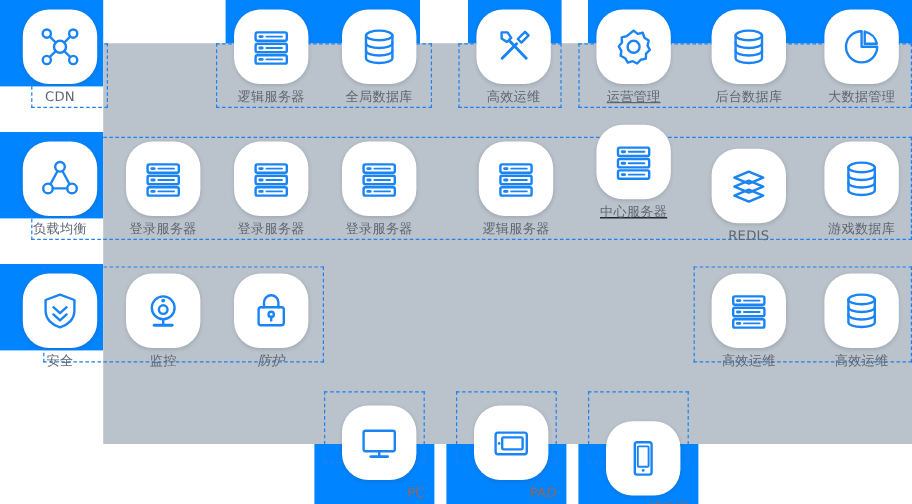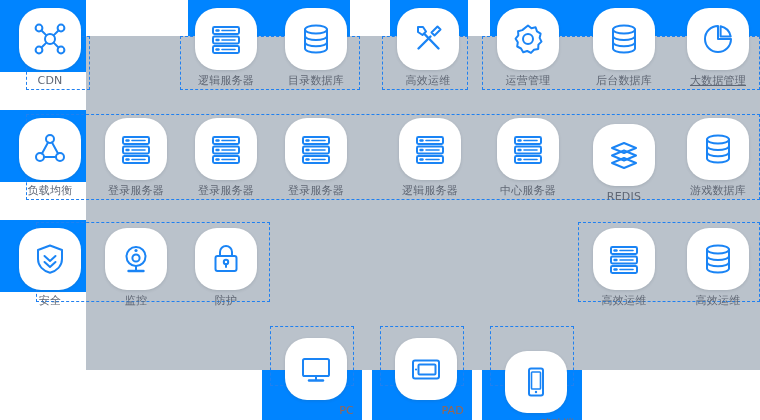--- a/index.html
+++ b/index.html
@@ -111,61 +111,61 @@
       </div>
       <div class="node" style="left: 278px; top: 8px;">
         <div class="card">
           <svg width="36" height="36" viewBox="0 0 36 36" fill="none">
             <ellipse stroke="#1a84f5" stroke-width="2" fill="none" stroke-linecap="round" stroke-linejoin="round" cx="18" cy="8.5" rx="11" ry="4"></ellipse>
             <path stroke="#1a84f5" stroke-width="2" fill="none" stroke-linecap="round" stroke-linejoin="round" d="M7 8.5 V27.5 C7 29.7 11.9 31.5 18 31.5 C24.1 31.5 29 29.7 29 27.5 V8.5"></path>
             <path stroke="#1a84f5" stroke-width="2" fill="none" stroke-linecap="round" stroke-linejoin="round" d="M7 15 C7 17.2 11.9 19 18 19 C24.1 19 29 17.2 29 15"></path>
             <path stroke="#1a84f5" stroke-width="2" fill="none" stroke-linecap="round" stroke-linejoin="round" d="M7 21.3 C7 23.5 11.9 25.3 18 25.3 C24.1 25.3 29 23.5 29 21.3"></path>
           </svg>
         </div>
-        <div class="label" style="color: rgb(95, 102, 115);">目录数据库</div>
+        <div class="label" style="color: rgb(95, 102, 115);">全局数据库</div>
       </div>
       <div class="node" style="left: 390px; top: 8px;">
         <div class="card">
           <svg width="36" height="36" viewBox="0 0 36 36" fill="none">
             <path stroke="#1a84f5" stroke-width="2" fill="none" stroke-linecap="round" stroke-linejoin="round" d="M8 6 L13 6 L16 10.5 L12.5 14 L8 11 Z"></path>
             <line stroke="#1a84f5" stroke-width="2.4" fill="none" stroke-linecap="round" stroke-linejoin="round" x1="14.5" y1="13" x2="28.5" y2="27.5"></line>
             <path stroke="#1a84f5" stroke-width="2" fill="none" stroke-linecap="round" stroke-linejoin="round" d="M27.5 5.5 L21.5 11.5 L24.5 14.5 L30.5 8.5 Z"></path>
             <line stroke="#1a84f5" stroke-width="2.4" fill="none" stroke-linecap="round" stroke-linejoin="round" x1="20.5" y1="15.5" x2="8.5" y2="27.5"></line>
           </svg>
         </div>
         <div class="label" style="color: rgb(95, 102, 115);">高效运维</div>
       </div>
       <div class="node" style="left: 490px; top: 8px;">
         <div class="card">
           <svg width="36" height="36" viewBox="0 0 36 36" fill="none">
             <path stroke="#1a84f5" stroke-width="2" fill="none" stroke-linecap="round" stroke-linejoin="round" d="M18 4.5 L21.4 7.2 L25.6 6.3 L27 10.4 L30.6 12.7 L29.6 16.9 L31.5 20.6 L28.4 23.6 L28.2 27.9 L24 28.8 L21 31.9 L17.2 30 L13.2 31.2 L11 27.5 L7.2 25.5 L7.8 21.3 L5.6 17.7 L8.3 14.4 L8.1 10.2 L12.3 9.1 Z"></path>
             <circle stroke="#1a84f5" stroke-width="2" fill="none" stroke-linecap="round" stroke-linejoin="round" cx="18" cy="18" r="5"></circle>
           </svg>
         </div>
-        <div class="label" style="color: rgb(95, 102, 115);">运营管理</div>
+        <div class="label" style="color: rgb(95, 102, 115); text-decoration: underline;">运营管理</div>
       </div>
       <div class="node" style="left: 586px; top: 8px;">
         <div class="card">
           <svg width="36" height="36" viewBox="0 0 36 36" fill="none">
             <ellipse stroke="#1a84f5" stroke-width="2" fill="none" stroke-linecap="round" stroke-linejoin="round" cx="18" cy="8.5" rx="11" ry="4"></ellipse>
             <path stroke="#1a84f5" stroke-width="2" fill="none" stroke-linecap="round" stroke-linejoin="round" d="M7 8.5 V27.5 C7 29.7 11.9 31.5 18 31.5 C24.1 31.5 29 29.7 29 27.5 V8.5"></path>
             <path stroke="#1a84f5" stroke-width="2" fill="none" stroke-linecap="round" stroke-linejoin="round" d="M7 15 C7 17.2 11.9 19 18 19 C24.1 19 29 17.2 29 15"></path>
             <path stroke="#1a84f5" stroke-width="2" fill="none" stroke-linecap="round" stroke-linejoin="round" d="M7 21.3 C7 23.5 11.9 25.3 18 25.3 C24.1 25.3 29 23.5 29 21.3"></path>
           </svg>
         </div>
         <div class="label" style="color: rgb(95, 102, 115);">后台数据库</div>
       </div>
       <div class="node" style="left: 680px; top: 8px;">
         <div class="card">
           <svg width="36" height="36" viewBox="0 0 36 36" fill="none">
             <path stroke="#1a84f5" stroke-width="2" fill="none" stroke-linecap="round" stroke-linejoin="round" d="M18 18 V5 A13 13 0 1 0 31 18 Z"></path>
             <path stroke="#1a84f5" stroke-width="2" fill="none" stroke-linecap="round" stroke-linejoin="round" d="M20.6 5.3 A13 13 0 0 1 30.7 15.4 L20.6 15.4 Z"></path>
           </svg>
         </div>
-        <div class="label" style="color: rgb(95, 102, 115); text-decoration: underline;">大数据管理</div>
+        <div class="label" style="color: rgb(95, 102, 115);">大数据管理</div>
       </div>
       <div class="node" style="left: 12px; top: 118px;">
         <div class="card">
           <svg width="36" height="36" viewBox="0 0 36 36" fill="none">
             <circle stroke="#1a84f5" stroke-width="2" fill="none" stroke-linecap="round" stroke-linejoin="round" cx="18" cy="8" r="4"></circle>
             <circle stroke="#1a84f5" stroke-width="2" fill="none" stroke-linecap="round" stroke-linejoin="round" cx="8" cy="26" r="4"></circle>
             <circle stroke="#1a84f5" stroke-width="2" fill="none" stroke-linecap="round" stroke-linejoin="round" cx="28" cy="26" r="4"></circle>
             <line stroke="#1a84f5" stroke-width="2" fill="none" stroke-linecap="round" stroke-linejoin="round" x1="16" y1="11.5" x2="10" y2="22.5"></line>
             <line stroke="#1a84f5" stroke-width="2" fill="none" stroke-linecap="round" stroke-linejoin="round" x1="20" y1="11.5" x2="26" y2="22.5"></line>
             <line stroke="#1a84f5" stroke-width="2" fill="none" stroke-linecap="round" stroke-linejoin="round" x1="12" y1="26" x2="24" y2="26"></line>
@@ -230,21 +230,21 @@
             <rect stroke="#1a84f5" stroke-width="2" fill="none" stroke-linecap="round" stroke-linejoin="round" x="5" y="15.5" width="26" height="7" rx="1.4"></rect>
             <line stroke="#1a84f5" stroke-width="2.4" fill="none" stroke-linecap="round" stroke-linejoin="round" x1="8.5" y1="19" x2="10.5" y2="19"></line>
             <line stroke="#1a84f5" stroke-width="1.6" fill="none" stroke-linecap="round" stroke-linejoin="round" x1="14" y1="19" x2="27" y2="19"></line>
             <rect stroke="#1a84f5" stroke-width="2" fill="none" stroke-linecap="round" stroke-linejoin="round" x="5" y="25" width="26" height="7" rx="1.4"></rect>
             <line stroke="#1a84f5" stroke-width="2.4" fill="none" stroke-linecap="round" stroke-linejoin="round" x1="8.5" y1="28.5" x2="10.5" y2="28.5"></line>
             <line stroke="#1a84f5" stroke-width="1.6" fill="none" stroke-linecap="round" stroke-linejoin="round" x1="14" y1="28.5" x2="27" y2="28.5"></line>
           </svg>
         </div>
         <div class="label" style="color: rgb(95, 102, 115);">逻辑服务器</div>
       </div>
-      <div class="node" style="left: 490px; top: 118px;">
+      <div class="node" style="left: 490px; top: 104px; text-decoration: underline;">
         <div class="card">
           <svg width="36" height="36" viewBox="0 0 36 36" fill="none">
             <rect stroke="#1a84f5" stroke-width="2" fill="none" stroke-linecap="round" stroke-linejoin="round" x="5" y="6" width="26" height="7" rx="1.4"></rect>
             <line stroke="#1a84f5" stroke-width="2.4" fill="none" stroke-linecap="round" stroke-linejoin="round" x1="8.5" y1="9.5" x2="10.5" y2="9.5"></line>
             <line stroke="#1a84f5" stroke-width="1.6" fill="none" stroke-linecap="round" stroke-linejoin="round" x1="14" y1="9.5" x2="27" y2="9.5"></line>
             <rect stroke="#1a84f5" stroke-width="2" fill="none" stroke-linecap="round" stroke-linejoin="round" x="5" y="15.5" width="26" height="7" rx="1.4"></rect>
             <line stroke="#1a84f5" stroke-width="2.4" fill="none" stroke-linecap="round" stroke-linejoin="round" x1="8.5" y1="19" x2="10.5" y2="19"></line>
             <line stroke="#1a84f5" stroke-width="1.6" fill="none" stroke-linecap="round" stroke-linejoin="round" x1="14" y1="19" x2="27" y2="19"></line>
             <rect stroke="#1a84f5" stroke-width="2" fill="none" stroke-linecap="round" stroke-linejoin="round" x="5" y="25" width="26" height="7" rx="1.4"></rect>
             <line stroke="#1a84f5" stroke-width="2.4" fill="none" stroke-linecap="round" stroke-linejoin="round" x1="8.5" y1="28.5" x2="10.5" y2="28.5"></line>
@@ -289,21 +289,21 @@
           <svg width="36" height="36" viewBox="0 0 36 36" fill="none">
             <circle stroke="#1a84f5" stroke-width="2" fill="none" stroke-linecap="round" stroke-linejoin="round" cx="18" cy="15.5" r="9.5"></circle>
             <circle stroke="#1a84f5" stroke-width="2" fill="none" stroke-linecap="round" stroke-linejoin="round" cx="18" cy="17" r="3.6"></circle>
             <circle stroke="none" stroke-width="2" fill="#1a84f5" stroke-linecap="round" stroke-linejoin="round" cx="18" cy="9.5" r="1.6"></circle>
             <line stroke="#1a84f5" stroke-width="2" fill="none" stroke-linecap="round" stroke-linejoin="round" x1="18" y1="25" x2="18" y2="29.5"></line>
             <line stroke="#1a84f5" stroke-width="2.4" fill="none" stroke-linecap="round" stroke-linejoin="round" x1="10.5" y1="30" x2="25.5" y2="30"></line>
           </svg>
         </div>
         <div class="label" style="color: rgb(95, 102, 115);">监控</div>
       </div>
-      <div class="node" style="left: 188px; top: 228px;">
+      <div class="node" style="left: 188px; top: 228px; font-style: italic;">
         <div class="card">
           <svg width="36" height="36" viewBox="0 0 36 36" fill="none">
             <rect stroke="#1a84f5" stroke-width="2" fill="none" stroke-linecap="round" stroke-linejoin="round" x="7.5" y="15" width="21" height="15" rx="2"></rect>
             <path stroke="#1a84f5" stroke-width="2" fill="none" stroke-linecap="round" stroke-linejoin="round" d="M12 15 V11 A6 6 0 0 1 24 11 V15"></path>
             <circle stroke="#1a84f5" stroke-width="2" fill="none" stroke-linecap="round" stroke-linejoin="round" cx="18" cy="21" r="2.2"></circle>
             <line stroke="#1a84f5" stroke-width="2" fill="none" stroke-linecap="round" stroke-linejoin="round" x1="18" y1="23" x2="18" y2="26"></line>
           </svg>
         </div>
         <div class="label" style="color: rgb(95, 102, 115);">防护</div>
       </div>

